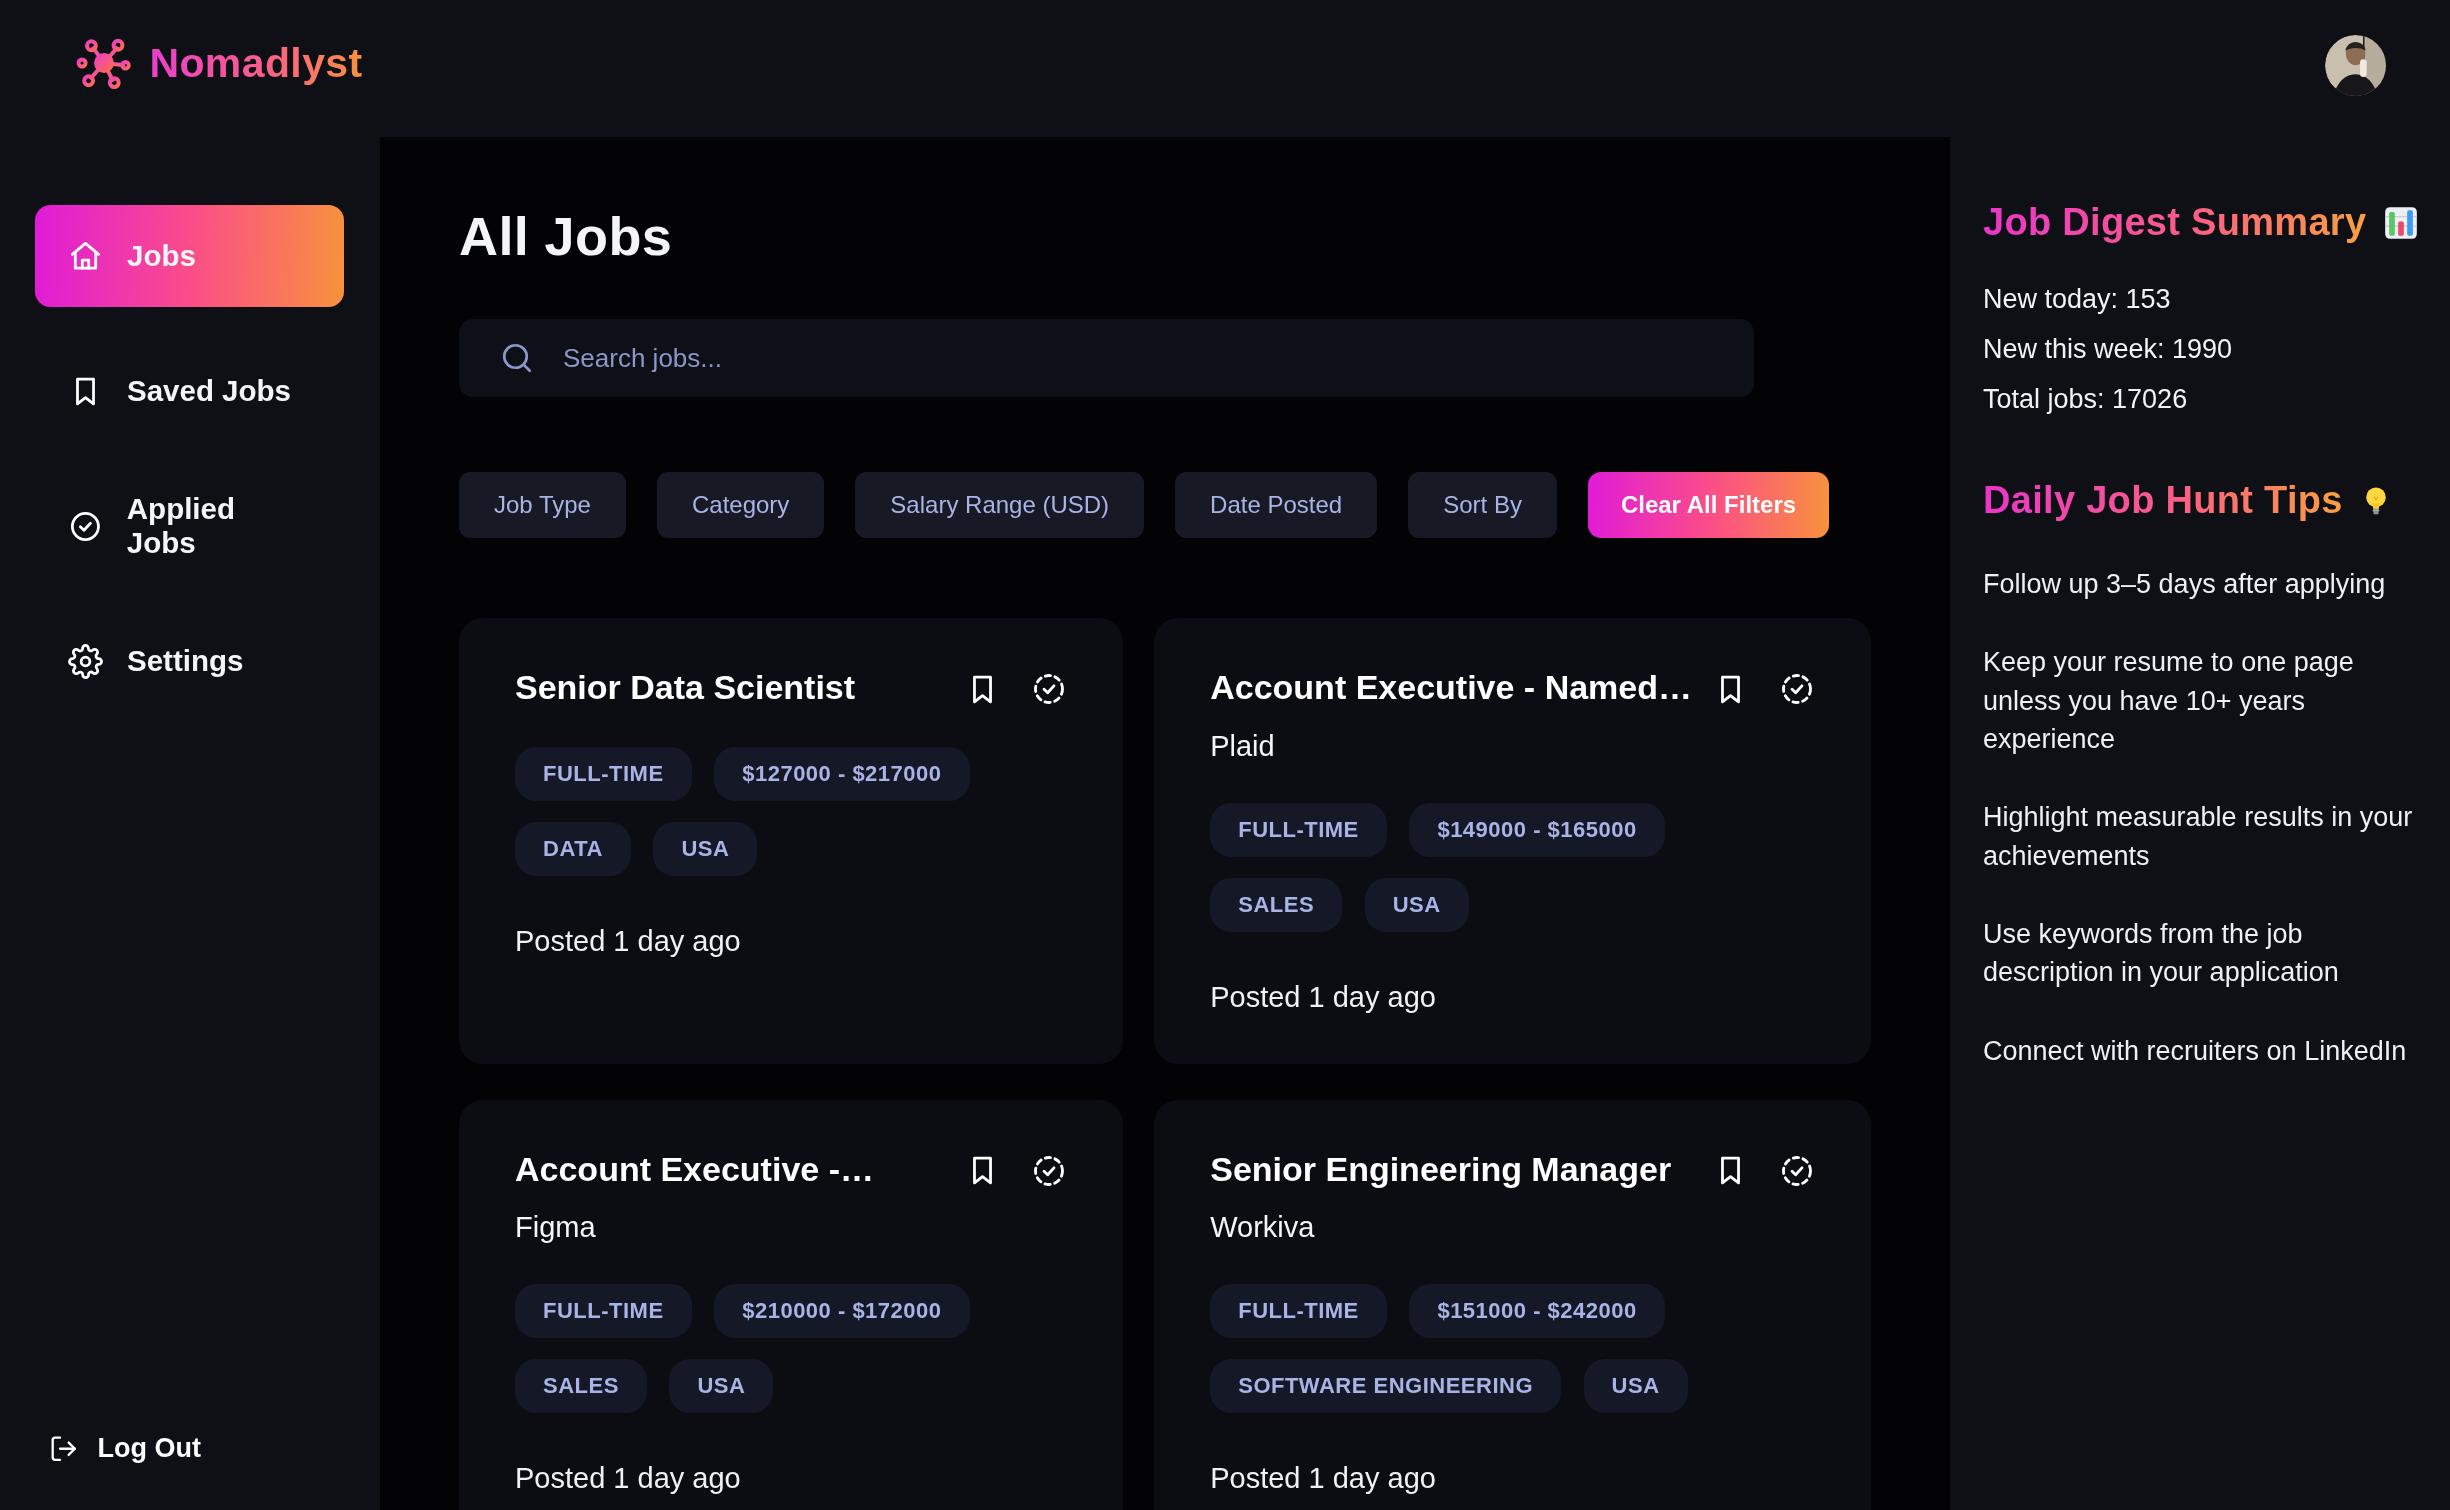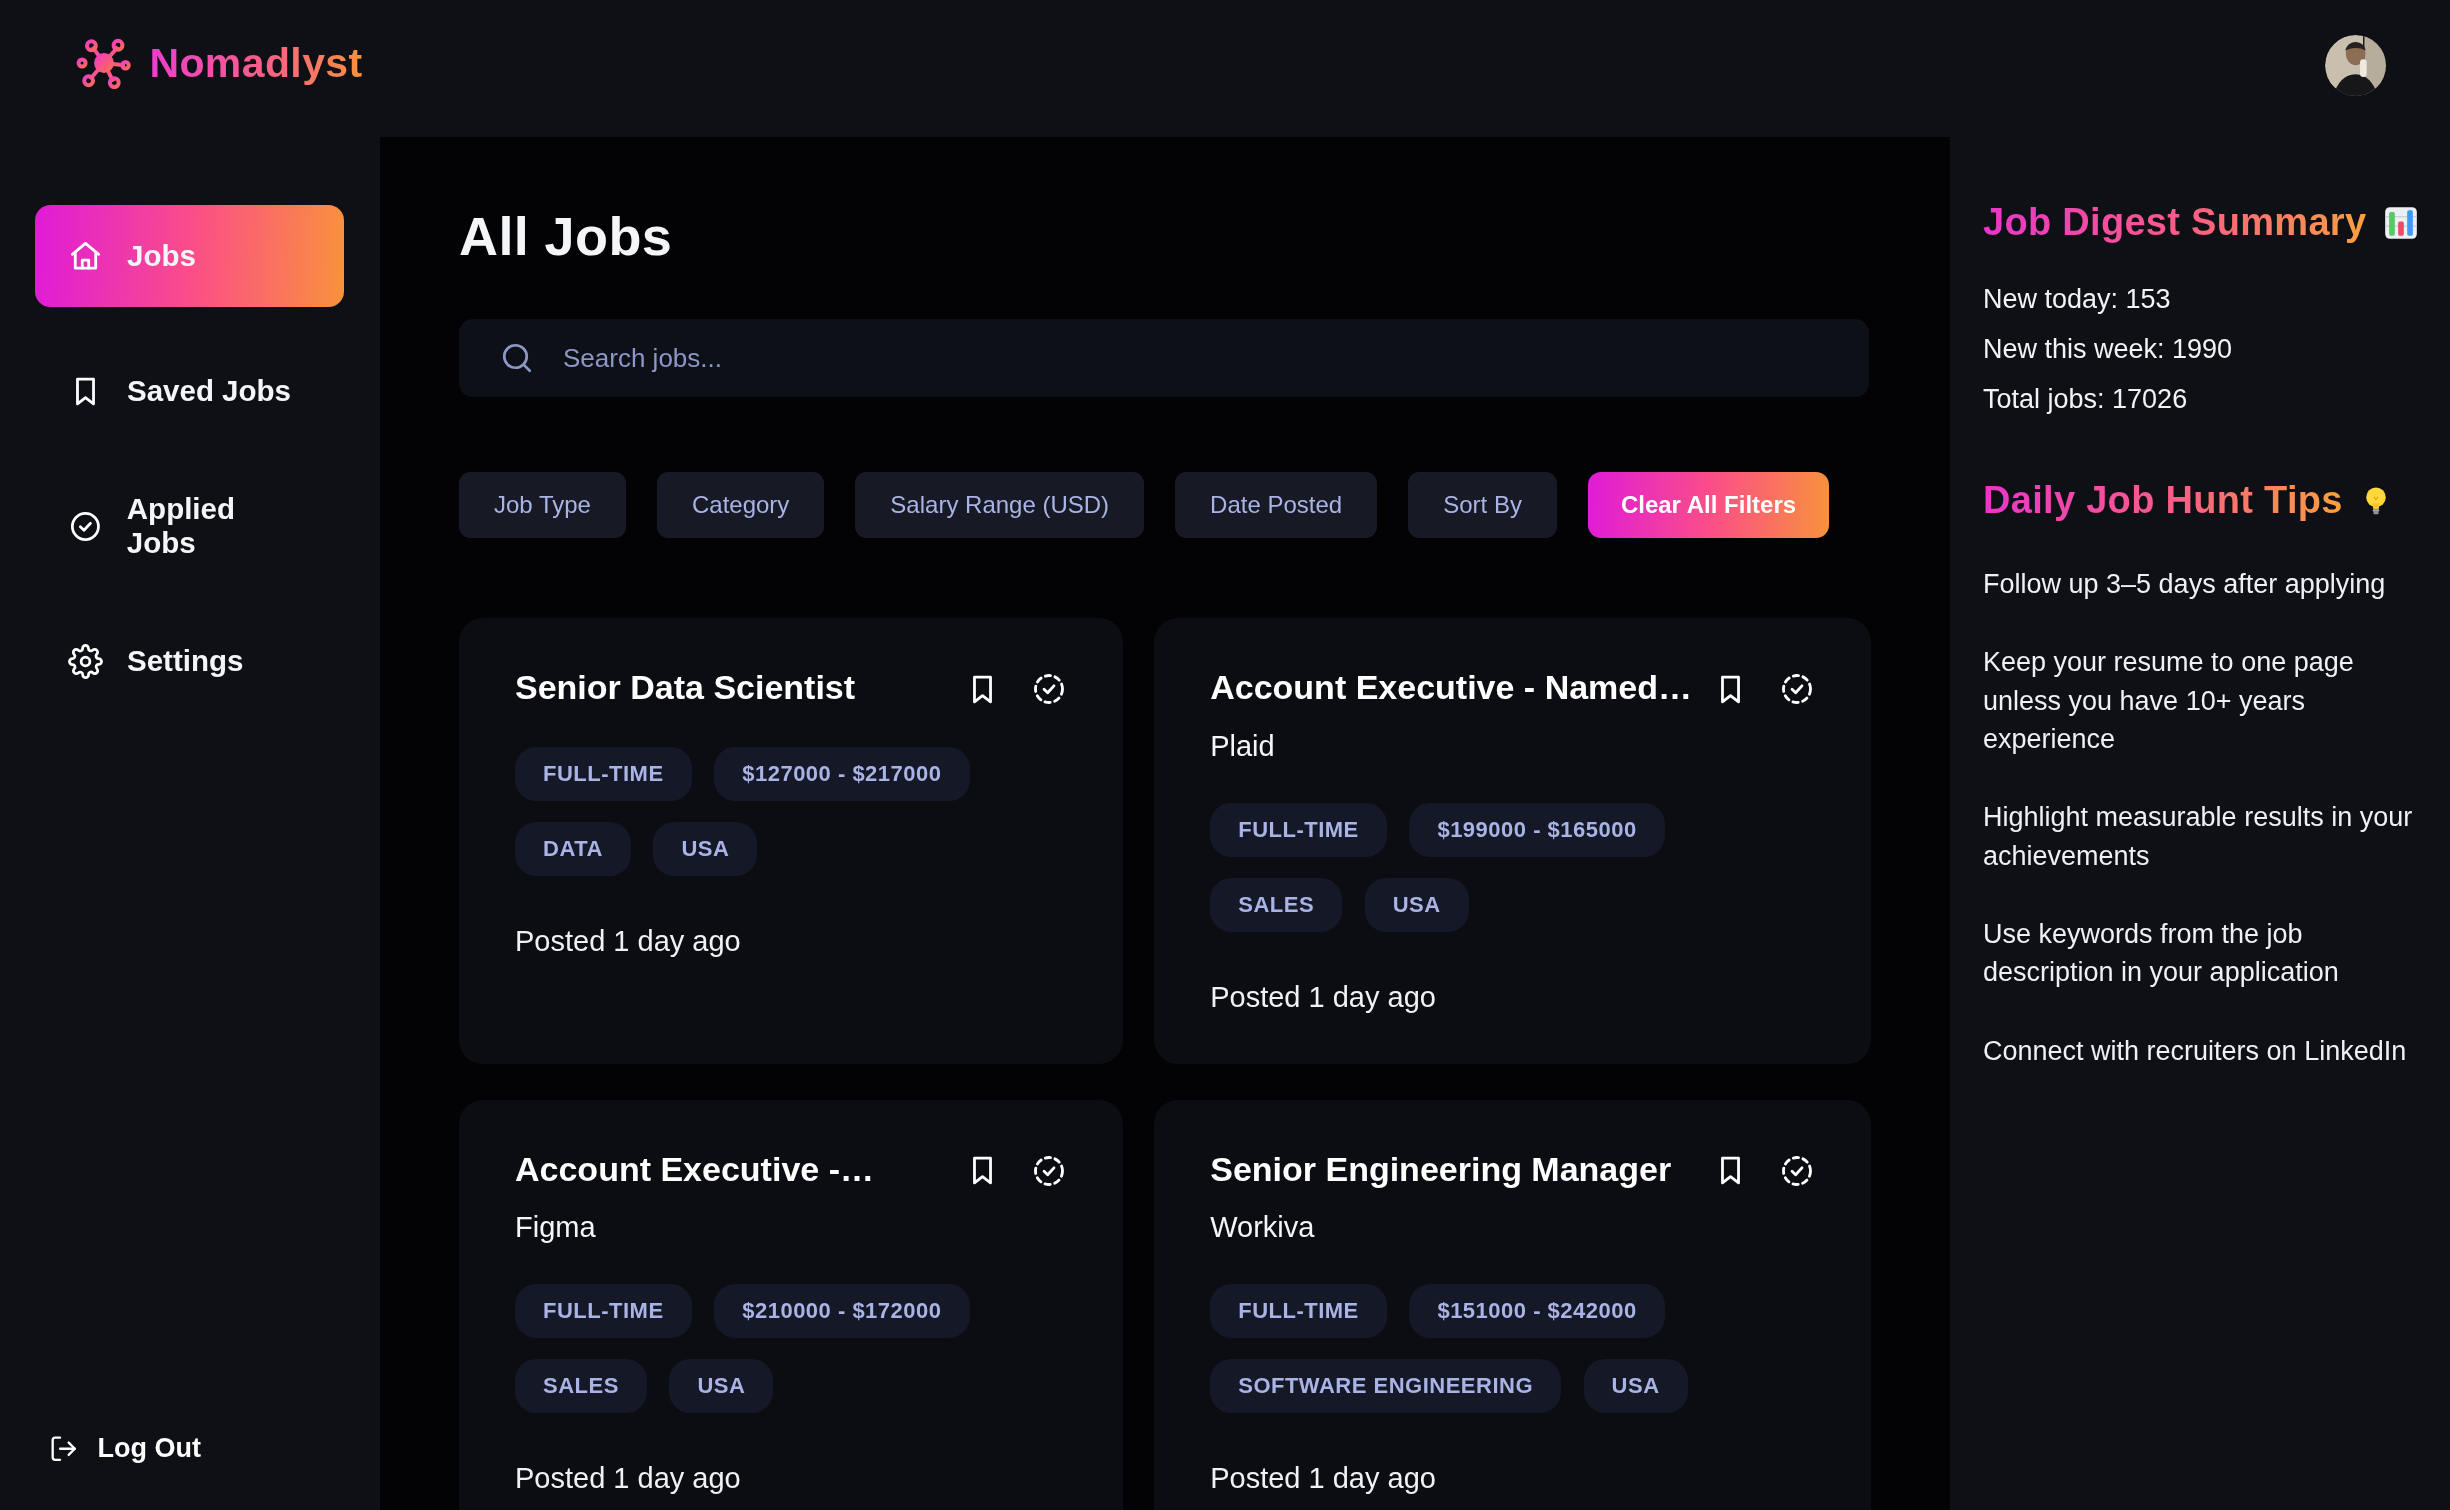--- a/index.html
+++ b/index.html
@@ -36,21 +36,21 @@
     font-size:27px; font-weight:600; color:#ffffff; cursor:pointer;
   }
 
   
   .main-panel {
     position:absolute; left:380px; top:137px; width:1570px; height:1373px;
     background:#030305; padding:68px 79px 0 79px; overflow:hidden;
   }
   .page-title { font-size:54px; font-weight:800; letter-spacing:0.4px; }
   .search-bar {
-    margin-top:52px; width:1410px; height:78px;
+    margin-top:52px; width:1295px; height:78px;
     background:#0e1018; border-radius:14px;
     display:flex; align-items:center; gap:28px; padding:0 40px;
   }
   .search-bar .ic { color:#8d97c7; }
   .search-input {
     flex:1; background:transparent; border:none; outline:none;
     font-family:inherit; font-size:26px; color:#cdd3ea;
   }
   .search-input::placeholder { color:#8d97c7; }
 
@@ -289,21 +289,21 @@
               <use href="#i-bookmark"></use>
             </svg>
           <svg class="ic" width="36" height="36" viewBox="0 0 42 42">
               <use href="#i-applied"></use>
             </svg>
         </div>
       </div>
       <div class="company">Plaid</div>
       <div class="tags">
         <span class="tag">FULL-TIME</span>
-        <span class="tag">$199000 - $165000</span>
+        <span class="tag">$149000 - $165000</span>
         <span class="tag">SALES</span>
         <span class="tag">USA</span>
       </div>
       <div class="posted">Posted 1 day ago</div>
     </article>
 
     <article class="card">
       <div class="card-head">
         <h3 class="card-title">Account Executive -…</h3>
         <div class="card-actions">

